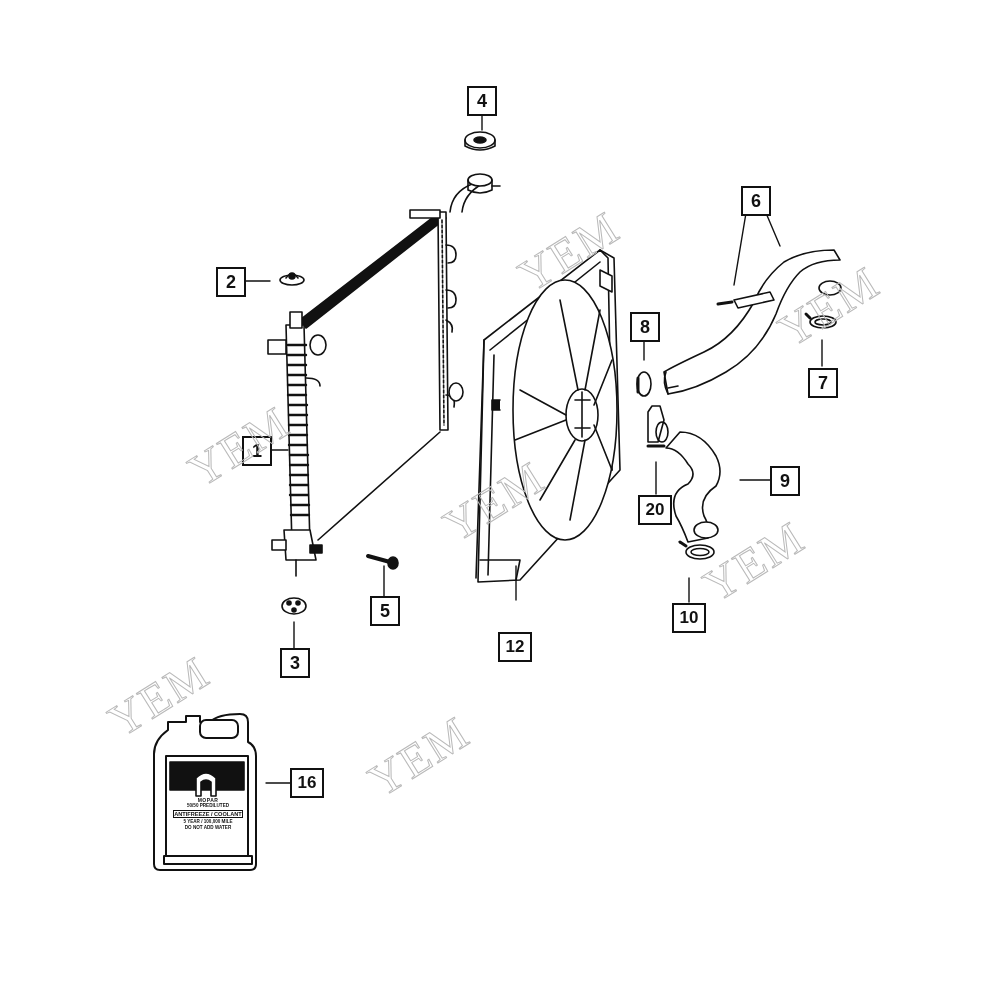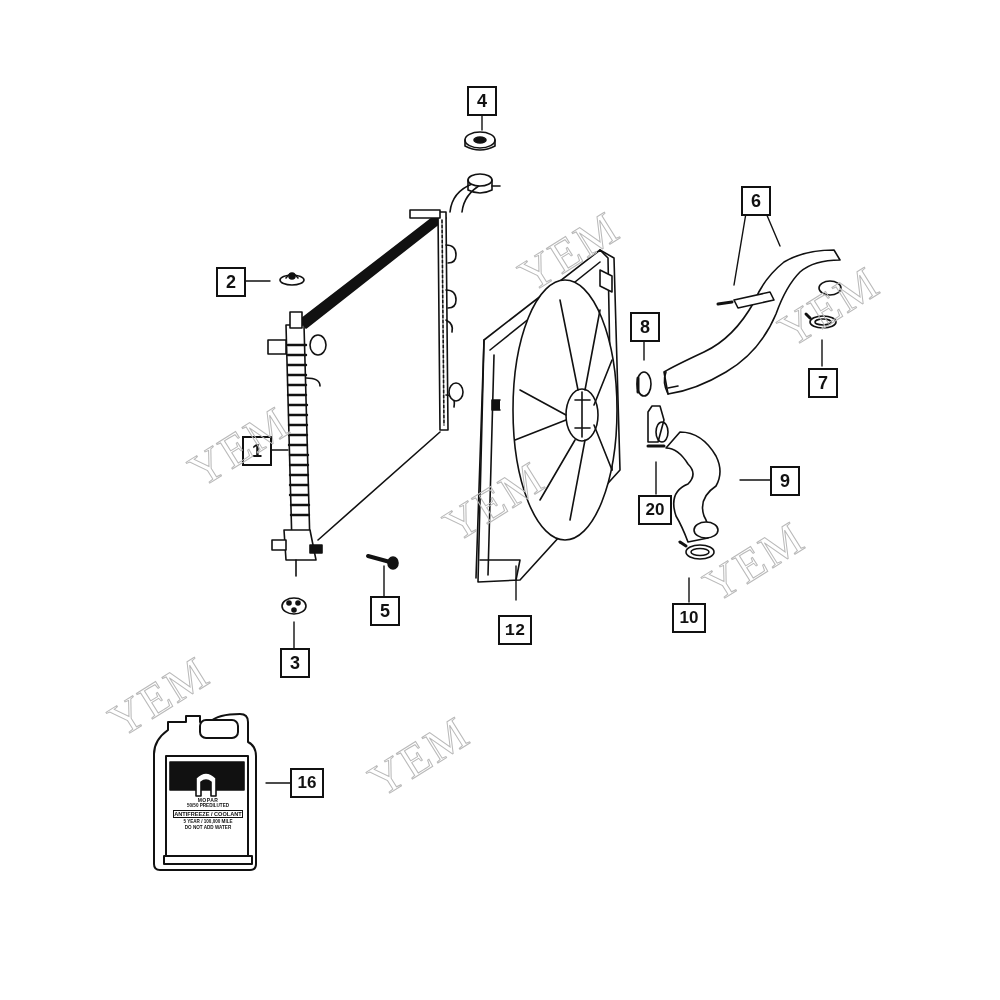--- a/index.html
+++ b/index.html
@@ -203,21 +203,21 @@
   <div class="callout" style="left:216px;top:267px;">2</div>
   <div class="callout" style="left:280px;top:648px;">3</div>
   <div class="callout" style="left:467px;top:86px;">4</div>
   <div class="callout" style="left:370px;top:596px;">5</div>
   <div class="callout" style="left:741px;top:186px;">6</div>
   <div class="callout" style="left:808px;top:368px;">7</div>
   <div class="callout" style="left:630px;top:312px;">8</div>
   <div class="callout" style="left:770px;top:466px;">9</div>
   <div class="callout wide" style="left:672px;top:603px;">10</div>
   <div class="callout wide" style="left:638px;top:495px;">20</div>
-  <div class="callout wide" style="left:498px;top:615px;font-family:Liberation Mono, monospace;">12</div>
+  <div class="callout wide" style="left:498px;top:632px;">12</div>
   <div class="callout wide" style="left:290px;top:768px;">16</div>
 
   
   <div class="jug-label">
     <div class="brand">MOPAR</div>
     <div class="line">50/50 PREDILUTED</div>
     <div class="line big">ANTIFREEZE / COOLANT</div>
     <div class="line">5 YEAR / 100,000 MILE</div>
     <div class="line">DO NOT ADD WATER</div>
   </div>

